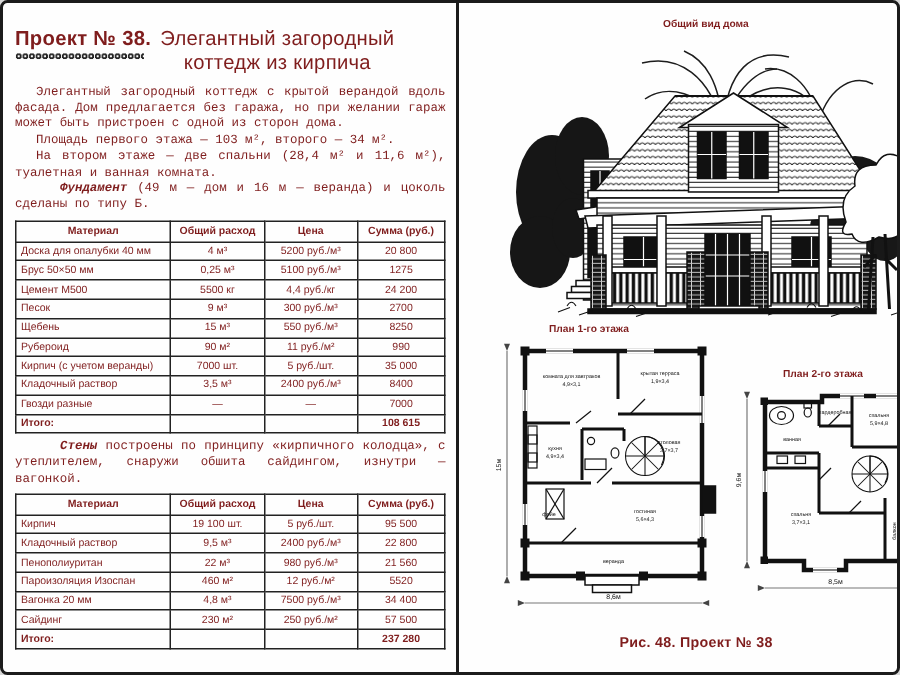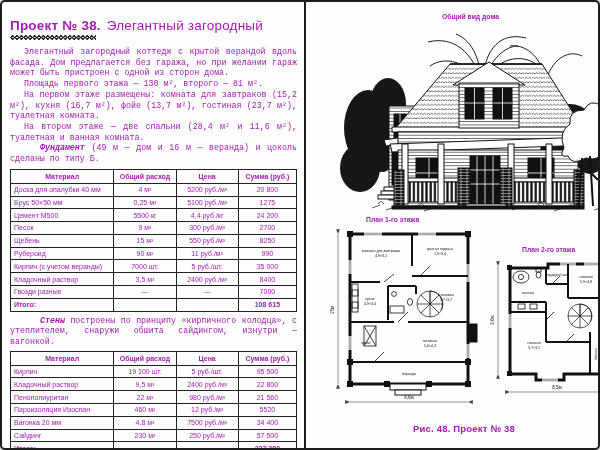--- a/index.html
+++ b/index.html
@@ -1,18 +1,18 @@
 <!DOCTYPE html>
 <html><head>
 <meta charset="utf-8">
 <style>
   html,body{margin:0;padding:0;background:#d8d8d8;}
   .sheet{position:relative;width:596px;height:446px;margin:0;background:#fefefe;
          border:2px solid #1c1c1c;border-radius:5px;overflow:hidden;
-         font-family:"Liberation Sans",sans-serif;color:#a21caf;}
+         font-family:"Liberation Sans",sans-serif;color:#7f1d1d;}
   
   .left-page{position:absolute;left:8px;top:16px;width:287px;}
   .title-row{display:flex;gap:6px;align-items:flex-start;margin-bottom:7px;}
   .title-left{flex:0 0 auto;}
   .title-prefix{font-size:13.5px;font-weight:bold;letter-spacing:.2px;white-space:nowrap;}
   .squiggle{margin-top:2px;height:5px;width:86px;
             background:radial-gradient(circle at 2.5px 2.5px,#fff 0.9px,#222 1px 2.1px,transparent 2.2px);
             background-size:4.4px 5px;background-repeat:repeat-x;}
   .title-right{font-size:13.5px;font-weight:normal;line-height:16px;text-align:center;letter-spacing:.2px;}
   .intro{font-family:Liberation Mono, monospace;font-size:8.3px;line-height:10.7px;text-align:justify;}
@@ -47,27 +47,27 @@
 
   <div class="left-page">
 
     <div class="title-row">
       <div class="title-left">
         <div class="title-prefix">Проект № 38.</div>
         <div class="squiggle"></div>
       </div>
       <div class="title-right">
         <span>Элегантный загородный</span><br>
+        <span>коттедж из кирпича</span>
       </div>
     </div>
 
     <div class="intro">
       <p>Элегантный загородный коттедж с крытой верандой вдоль фасада. Дом предлагается без гаража, но при желании гараж может быть пристроен с одной из сторон дома.</p>
-      <p>Площадь первого этажа — 130 м², второго — 81 м².</p>
-      <p>На первом этаже размещены: комната для завтраков (15,2 м²), кухня (16,7 м²), фойе (13,7 м²), гостиная (23,7 м²), туалетная комната.</p>
+      <p>Площадь первого этажа — 103 м², второго — 34 м².</p>
       <p>На втором этаже — две спальни (28,4 м² и 11,6 м²), туалетная и ванная комната.</p>
       <p><span class="lead">Фундамент</span><span> (49 м — дом и 16 м — веранда) и цоколь сделаны по типу Б.</span></p>
     </div>
 
     <table class="t1">
       <colgroup>
           <col class="m">
           <col class="r">
           <col class="p">
           <col class="s">

